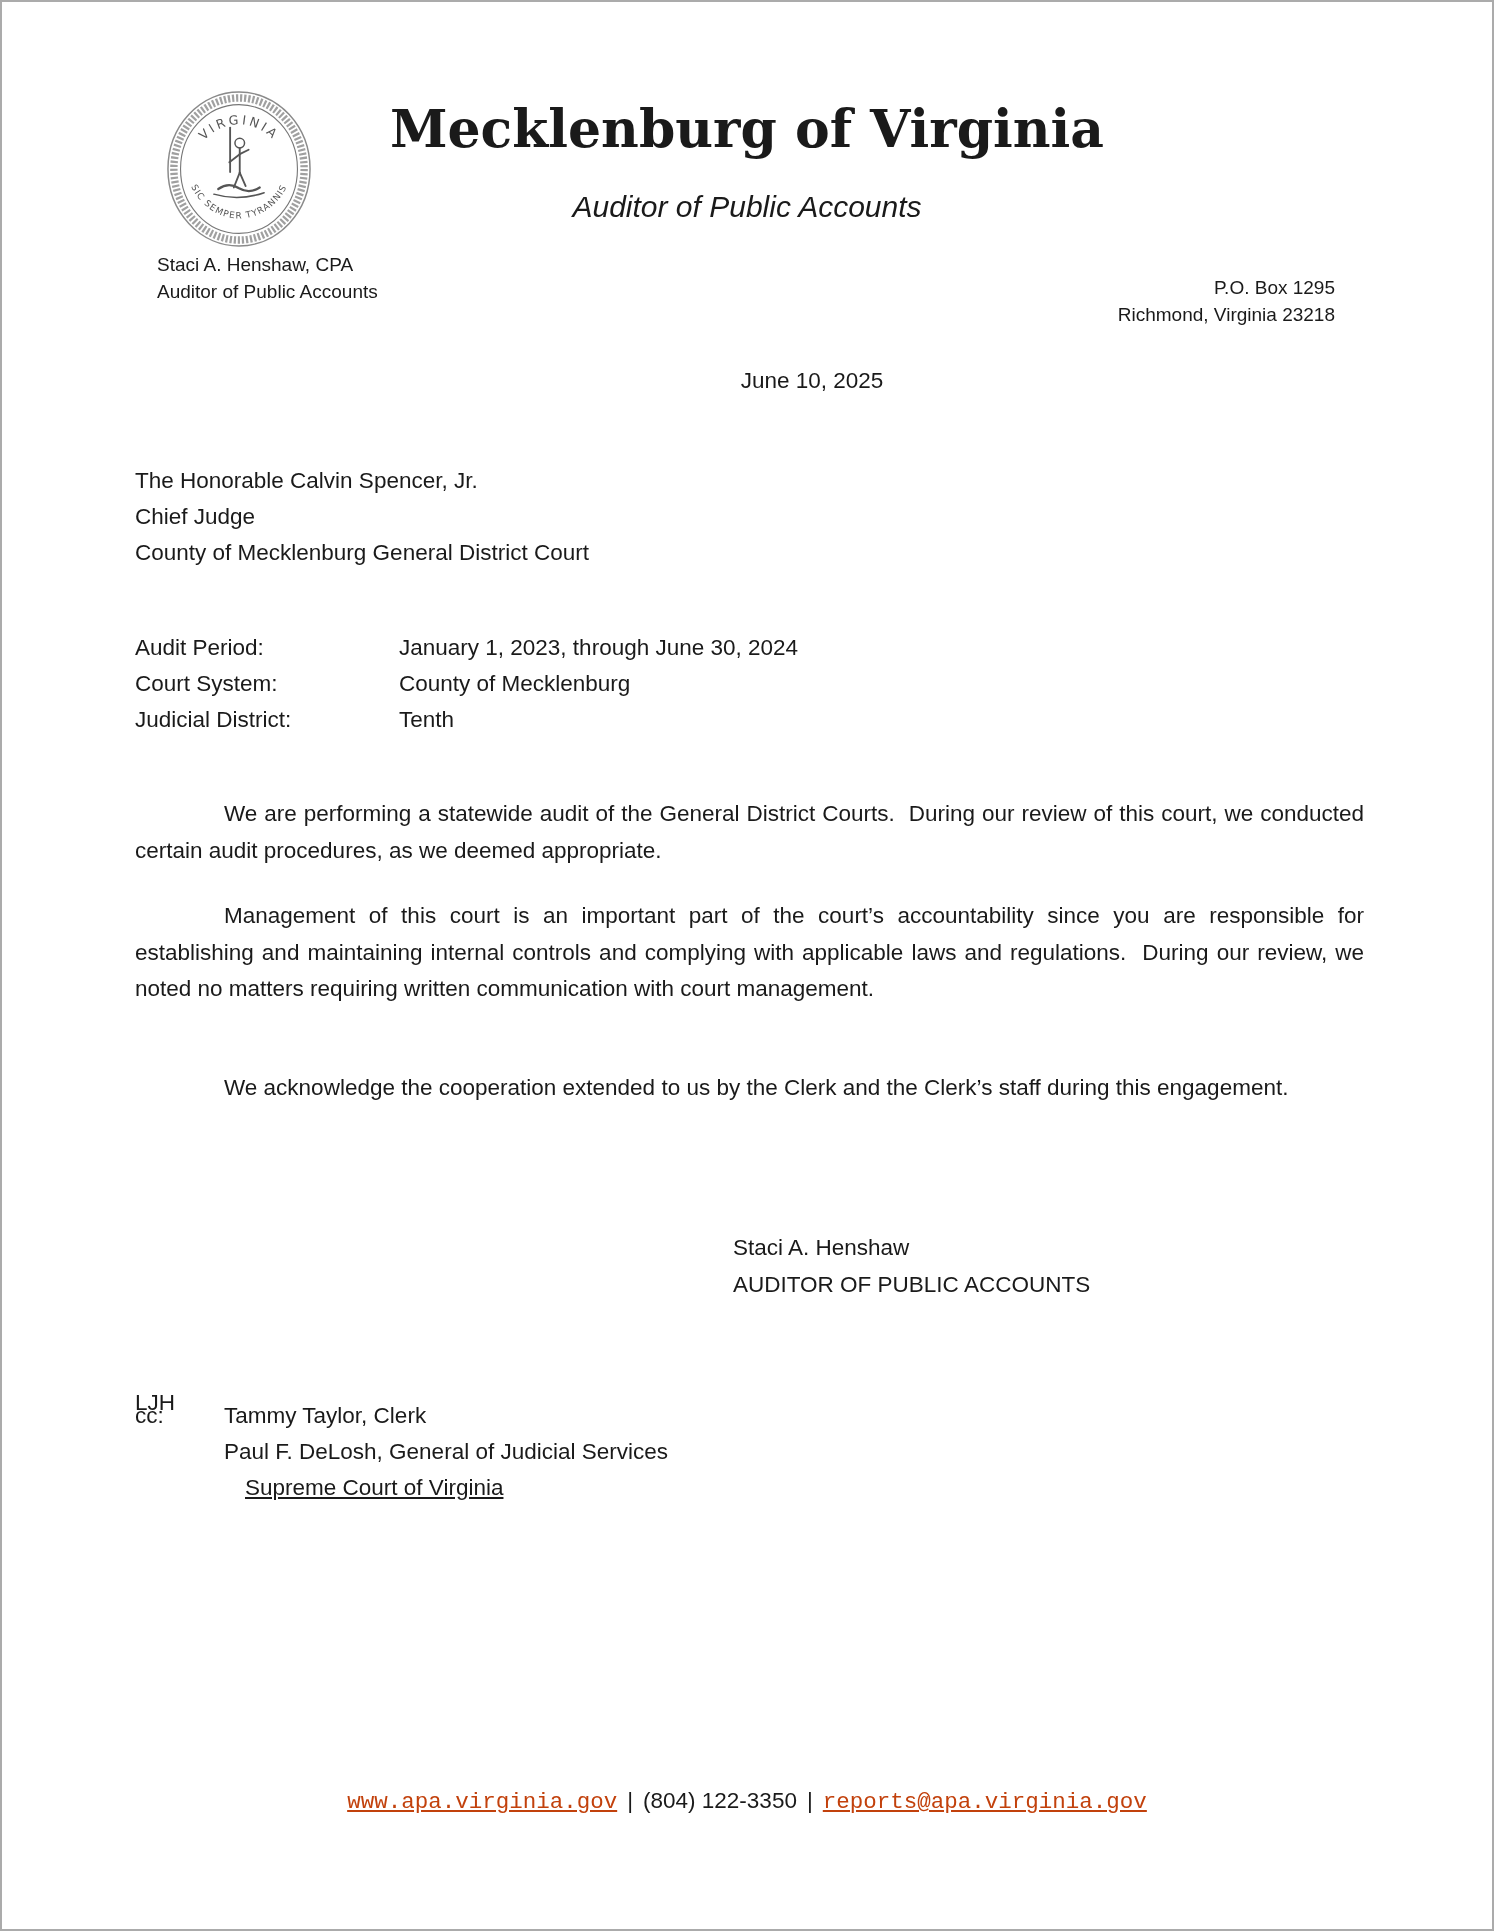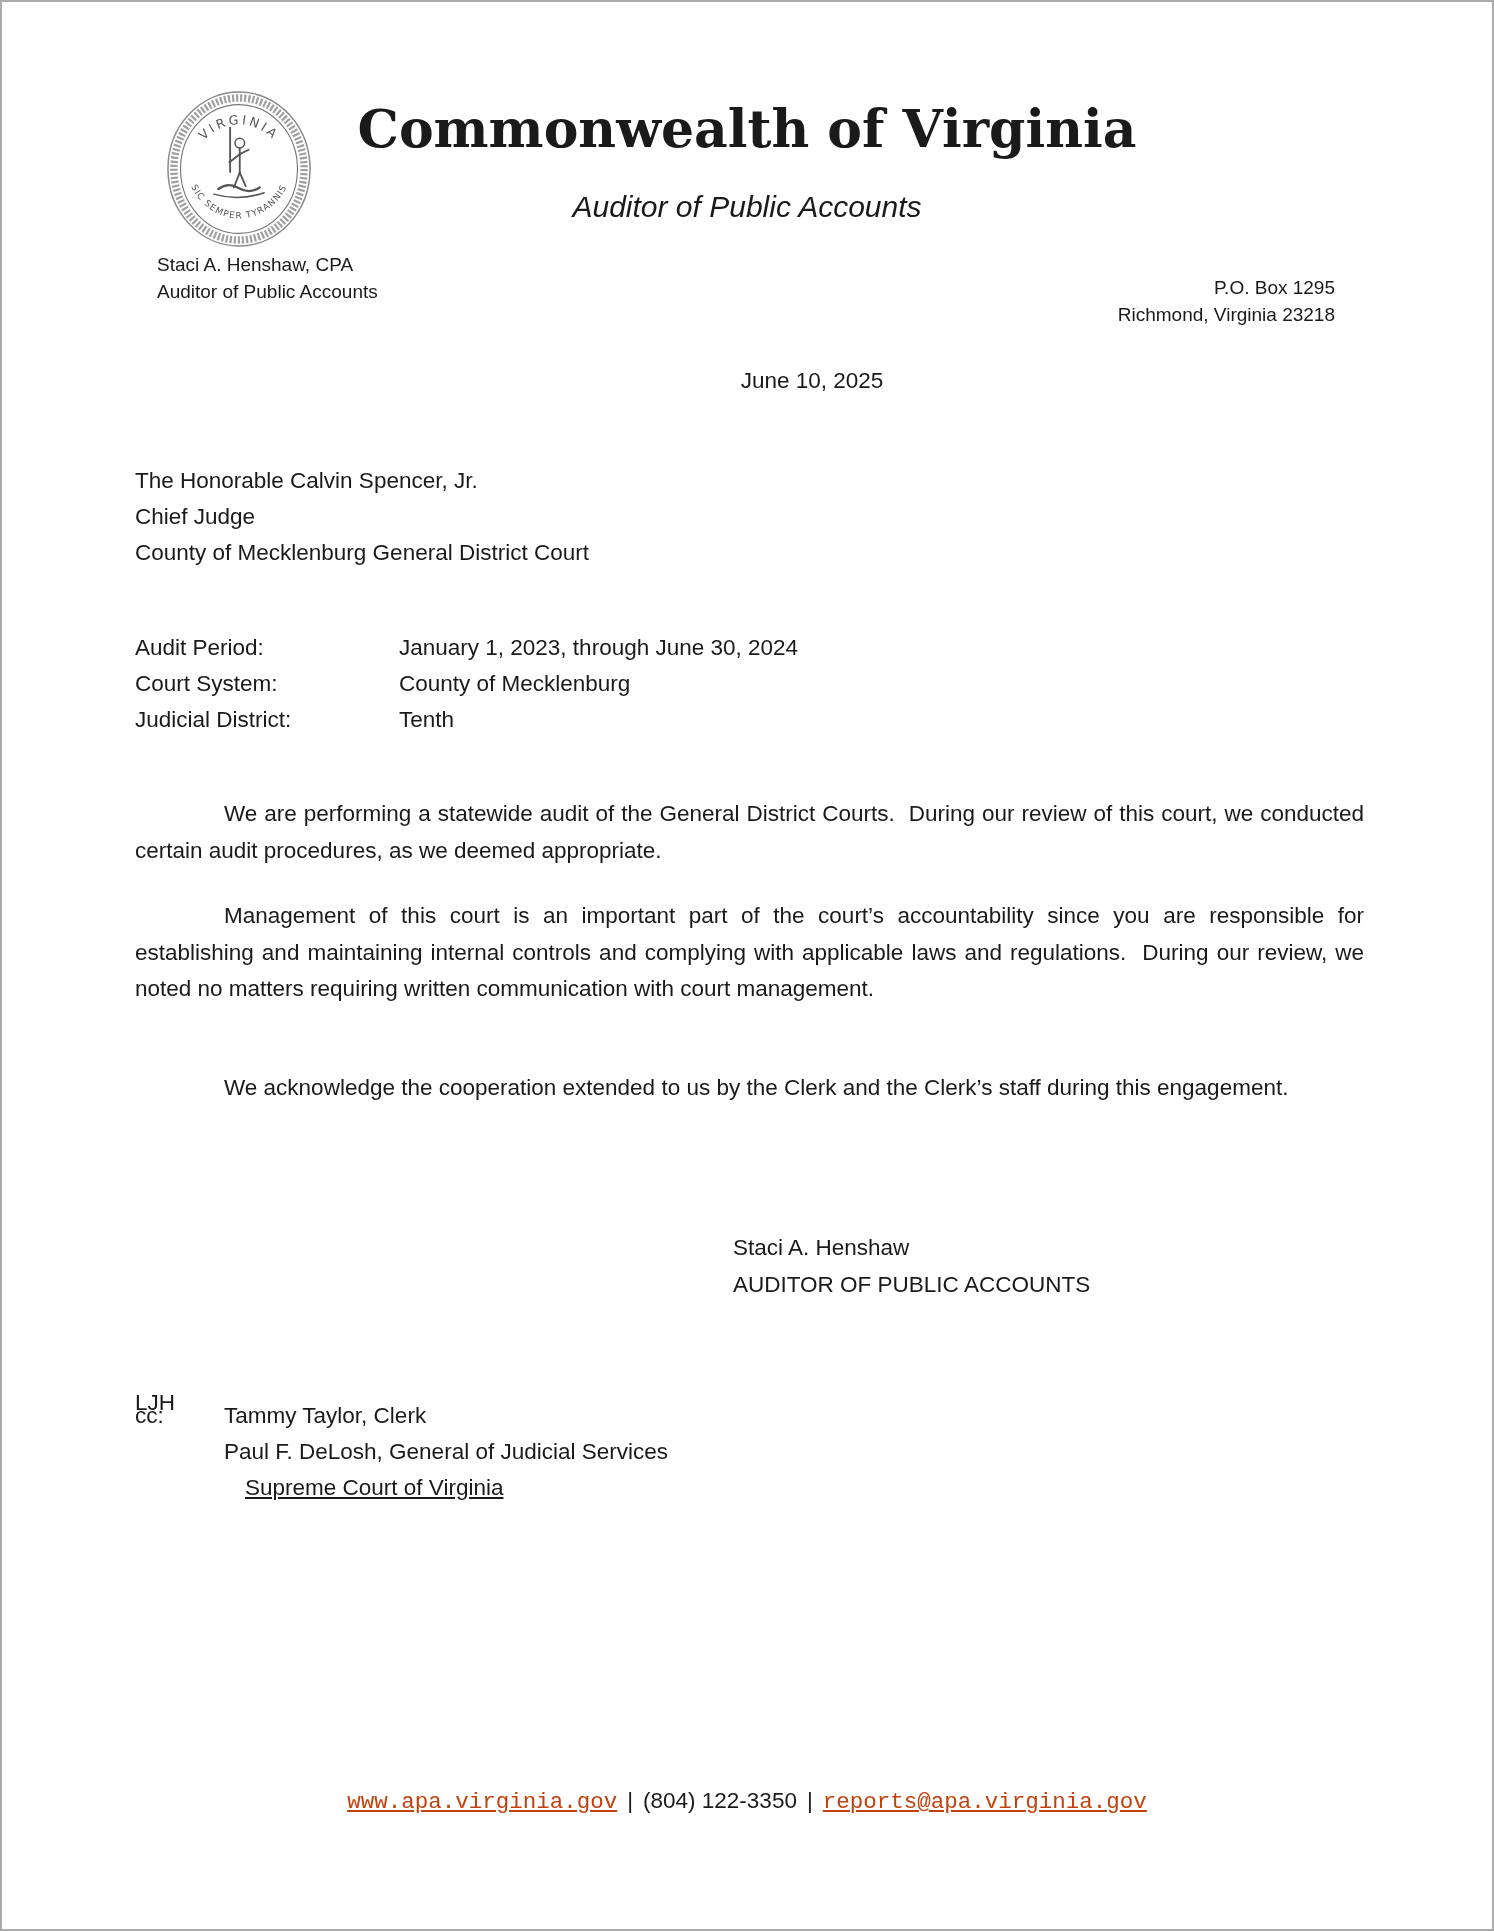--- a/index.html
+++ b/index.html
@@ -109,21 +109,21 @@
         <path d="M101,88 L113,82"></path>
         <path d="M88,52 L88,112"></path>
         <path d="M101,113 L93,133"></path>
         <path d="M101,113 L109,131"></path>
         <path d="M72,135 Q86,125 100,134 Q114,142 128,133" stroke-width="3"></path>
         <path d="M66,142 Q100,152 134,140" stroke-width="2"></path>
       </g>
     </svg>
   </div>
 
-  <div class="agency-title">Commonwealth of Virginia</div>
+  <div class="agency-title">Mecklenburg of Virginia</div>
   <div class="agency-subtitle">Auditor of Public Accounts</div>
 
   <div class="official-left">
     <div>Staci A. Henshaw, CPA</div>
     <div>Auditor of Public Accounts</div>
   </div>
 
   <div class="address-right">
     <div>P.O. Box 1295</div>
     <div>Richmond, Virginia 23218</div>

